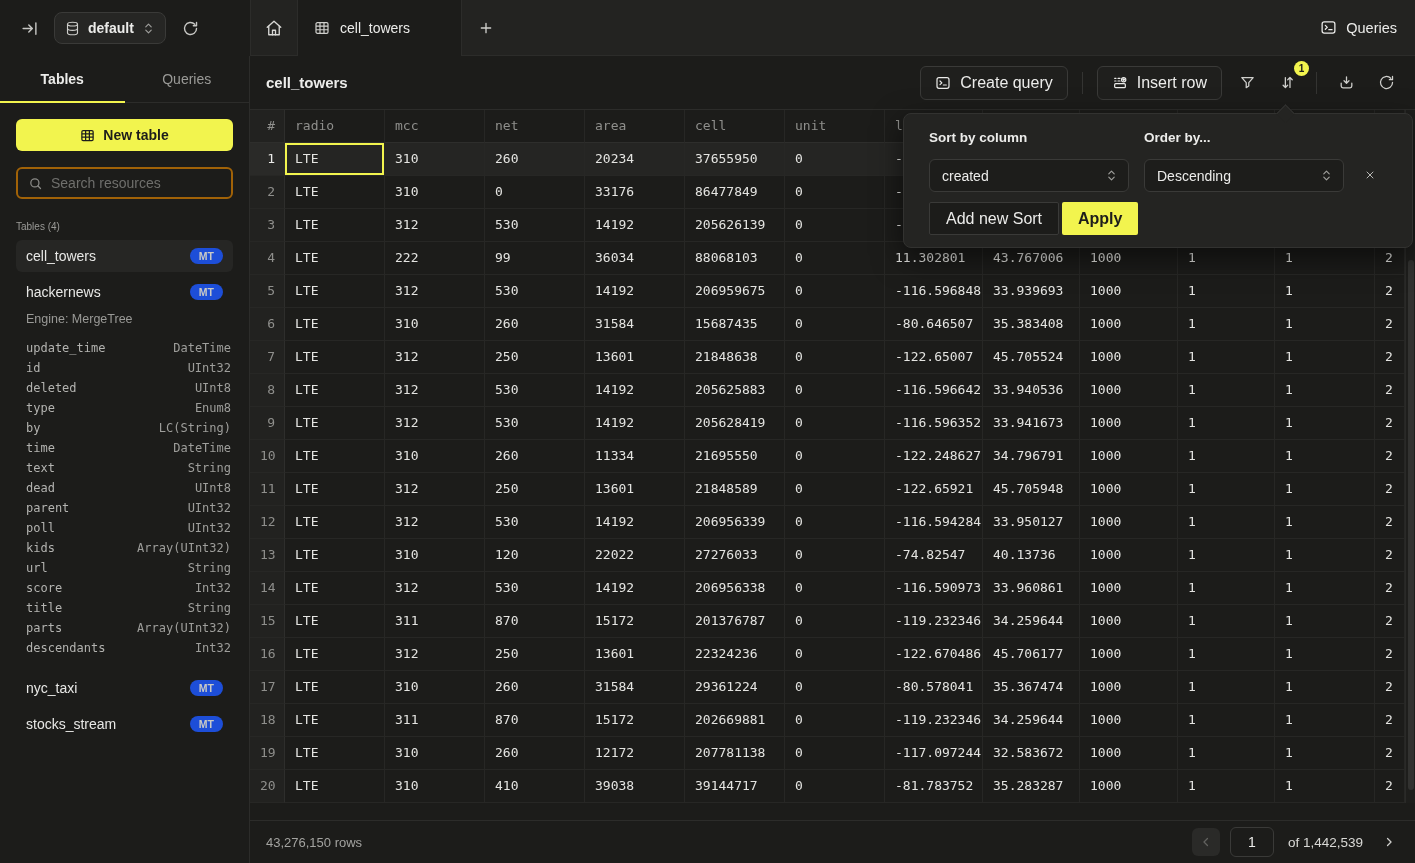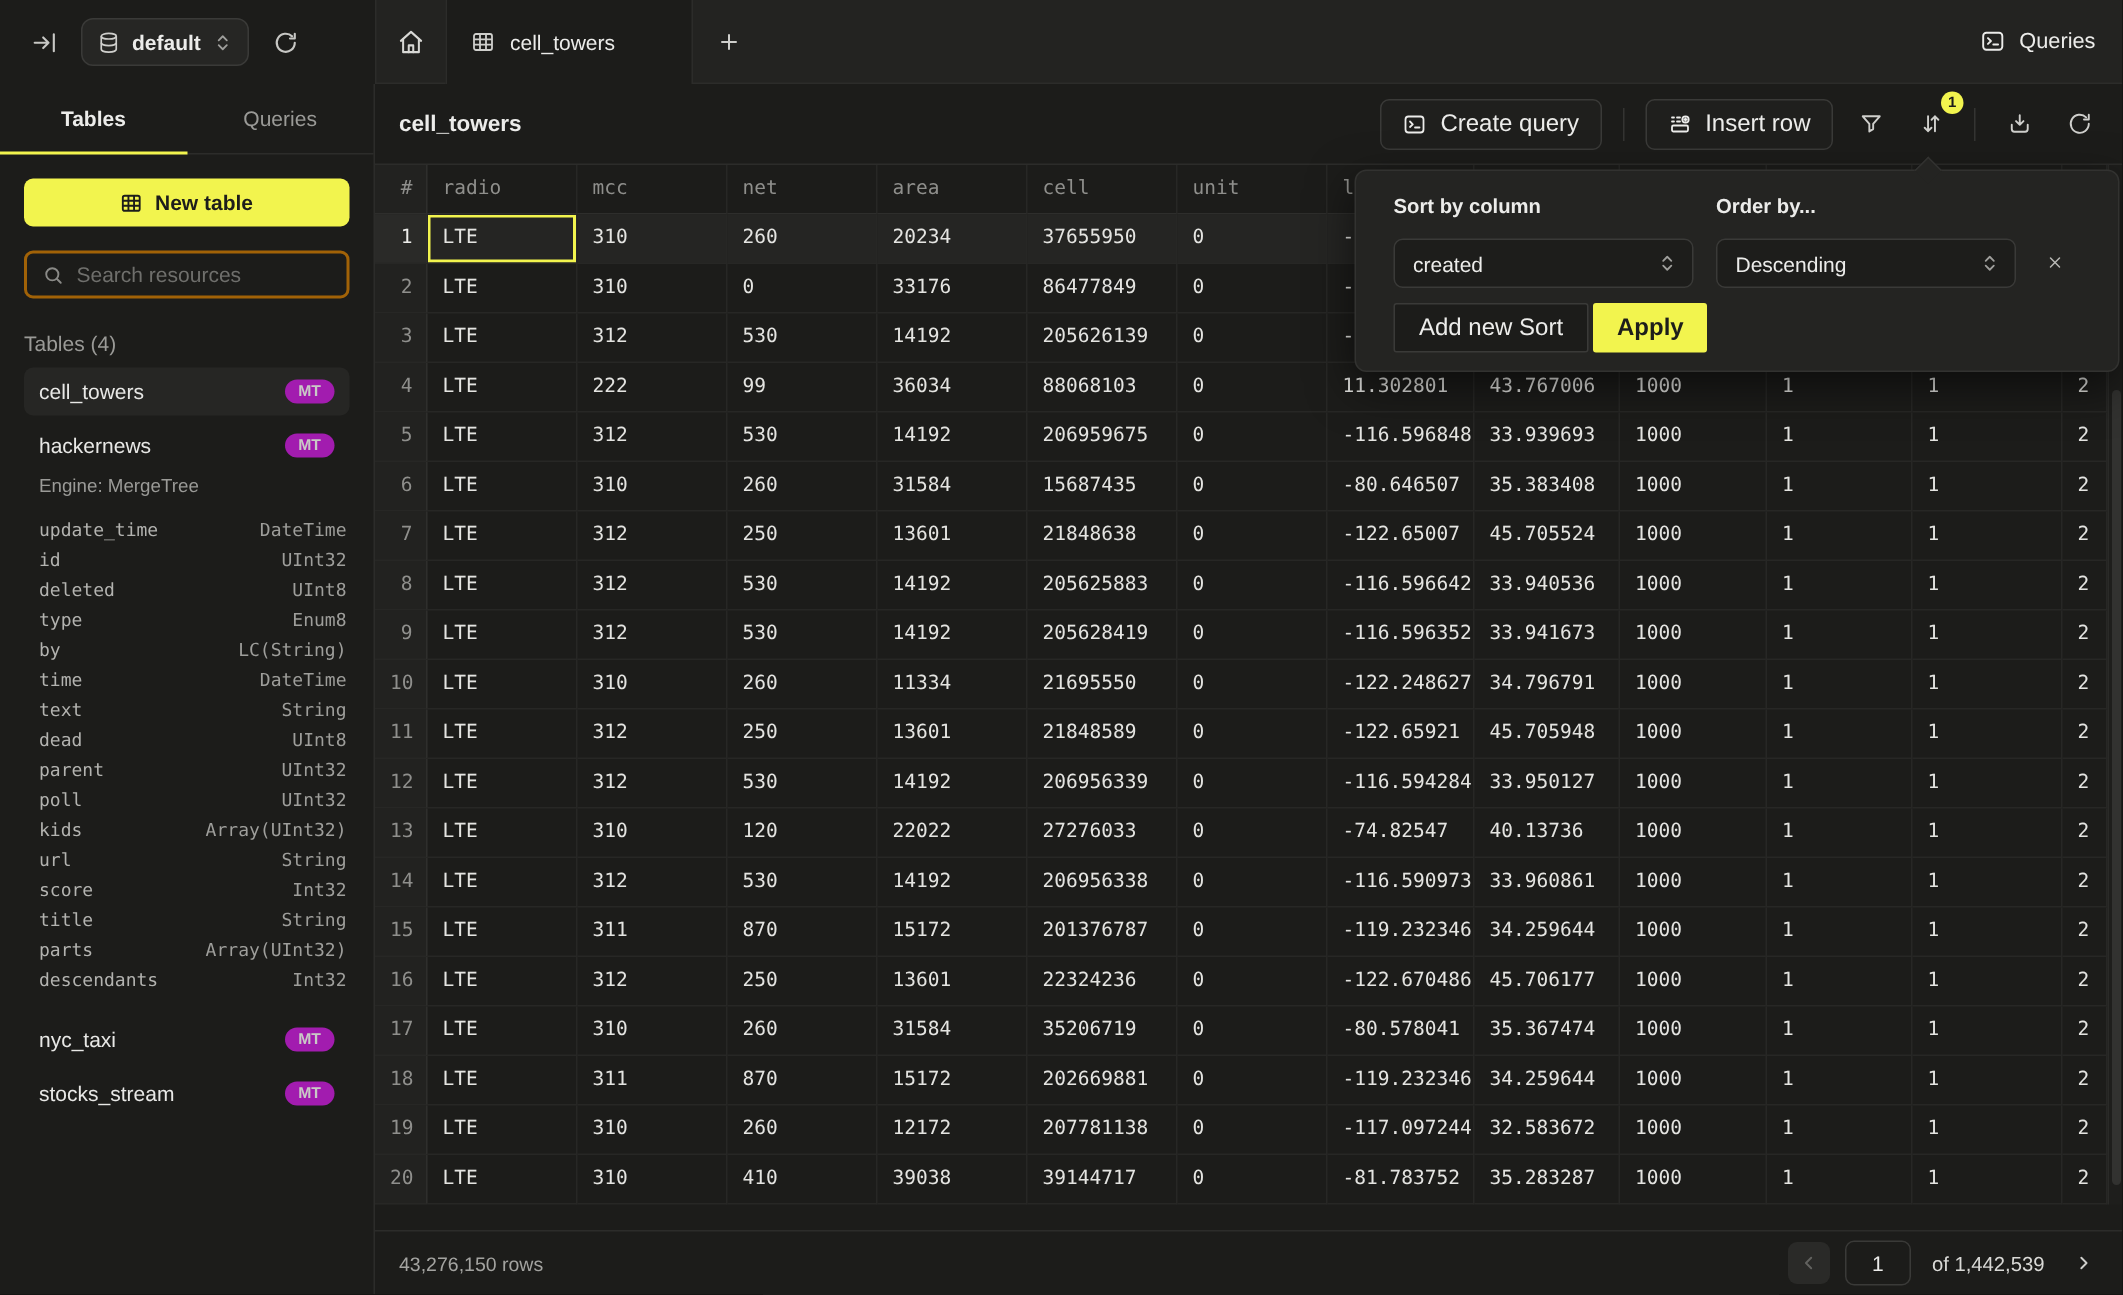--- a/index.html
+++ b/index.html
@@ -27,25 +27,25 @@
   #sidebar{position:absolute;top:56px;left:0;width:250px;bottom:0;border-right:1px solid #2c2c2a;background:#1c1c1a;display:flex;flex-direction:column;}
   .side-tabs{display:flex;height:47px;border-bottom:1px solid #2c2c2a;position:relative;flex:none;}
   .side-tab{flex:1;display:flex;align-items:center;justify-content:center;font-size:14px;color:#9a9a97;cursor:pointer;}
   .side-tab.active{color:#ececea;font-weight:600;}
   .side-tabs .underline{position:absolute;left:0;bottom:-1px;width:125px;height:2px;background:#f2f44e;}
   .side-body{flex:1;padding:16px 16px 0;overflow:hidden;}
   .new-table-btn{height:32px;background:#f2f44e;border-radius:6px;display:flex;align-items:center;justify-content:center;gap:8px;color:#1d1d1b;font-size:14px;font-weight:600;cursor:pointer;}
   .search-box{margin-top:16px;height:32px;border:2px solid #a16207;border-radius:6px;display:flex;align-items:center;gap:8px;padding:0 10px;color:#7c7c79;}
   .search-box input{flex:1;background:transparent;border:none;outline:none;color:#d6d6d3;font-size:14px;font-family:"Liberation Sans",sans-serif;}
   .search-box input::placeholder{color:#6f6f6c;}
-  .section-label{margin:22px 0 8px;font-size:14px;color:#9a9a97;}
+  .section-label{margin:22px 0 8px;font-size:10px;color:#9a9a97;}
   .side-item{height:32px;display:flex;align-items:center;padding:0 10px;border-radius:6px;margin-bottom:4px;cursor:pointer;}
   .side-item.selected{background:#262624;}
   .side-item-name{font-size:14px;font-weight:500;color:#e8e8e6;}
-  .mt-badge{margin-left:auto;background:#a21caf;color:#c9c9c6;font-size:10.5px;font-weight:700;padding:3px 9px;border-radius:999px;line-height:1;}
+  .mt-badge{margin-left:auto;background:#1d4ed8;color:#c9c9c6;font-size:10.5px;font-weight:700;padding:3px 9px;border-radius:999px;line-height:1;}
   .engine-line{font-size:12.5px;color:#9a9a97;margin:2px 0 12px 10px;}
   .schema{margin:0 2px 14px 10px;font-family:"DejaVu Sans Mono",monospace;font-size:12px;}
   .schema-row{display:flex;justify-content:space-between;line-height:20px;}
   .schema-name{color:#b3b3b0;}
   .schema-type{color:#9e9e9b;}
   
   #main{position:absolute;top:56px;left:250px;right:0;bottom:0;background:#1c1c1a;}
   #toolbar{height:54px;display:flex;align-items:center;padding:0 14px 0 16px;gap:10px;border-bottom:1px solid #2c2c2a;}
   .page-title{font-size:15px;font-weight:600;color:#ececea;margin-right:auto;}
   .tb-btn{height:34px;border:1px solid #3a3a38;border-radius:6px;display:flex;align-items:center;gap:9px;padding:0 14px;font-size:16px;color:#ececea;background:#1f1f1d;cursor:pointer;white-space:nowrap;}
@@ -554,21 +554,21 @@
         <div class="c">45.706177</div>
         <div class="c">1000</div>
         <div class="c">1</div>
         <div class="c">1</div>
         <div class="c">2</div>
         <div class="c g">17</div>
         <div class="c">LTE</div>
         <div class="c">310</div>
         <div class="c">260</div>
         <div class="c">31584</div>
-        <div class="c">35206719</div>
+        <div class="c">29361224</div>
         <div class="c">0</div>
         <div class="c">-80.578041</div>
         <div class="c">35.367474</div>
         <div class="c">1000</div>
         <div class="c">1</div>
         <div class="c">1</div>
         <div class="c">2</div>
         <div class="c g">18</div>
         <div class="c">LTE</div>
         <div class="c">311</div>

